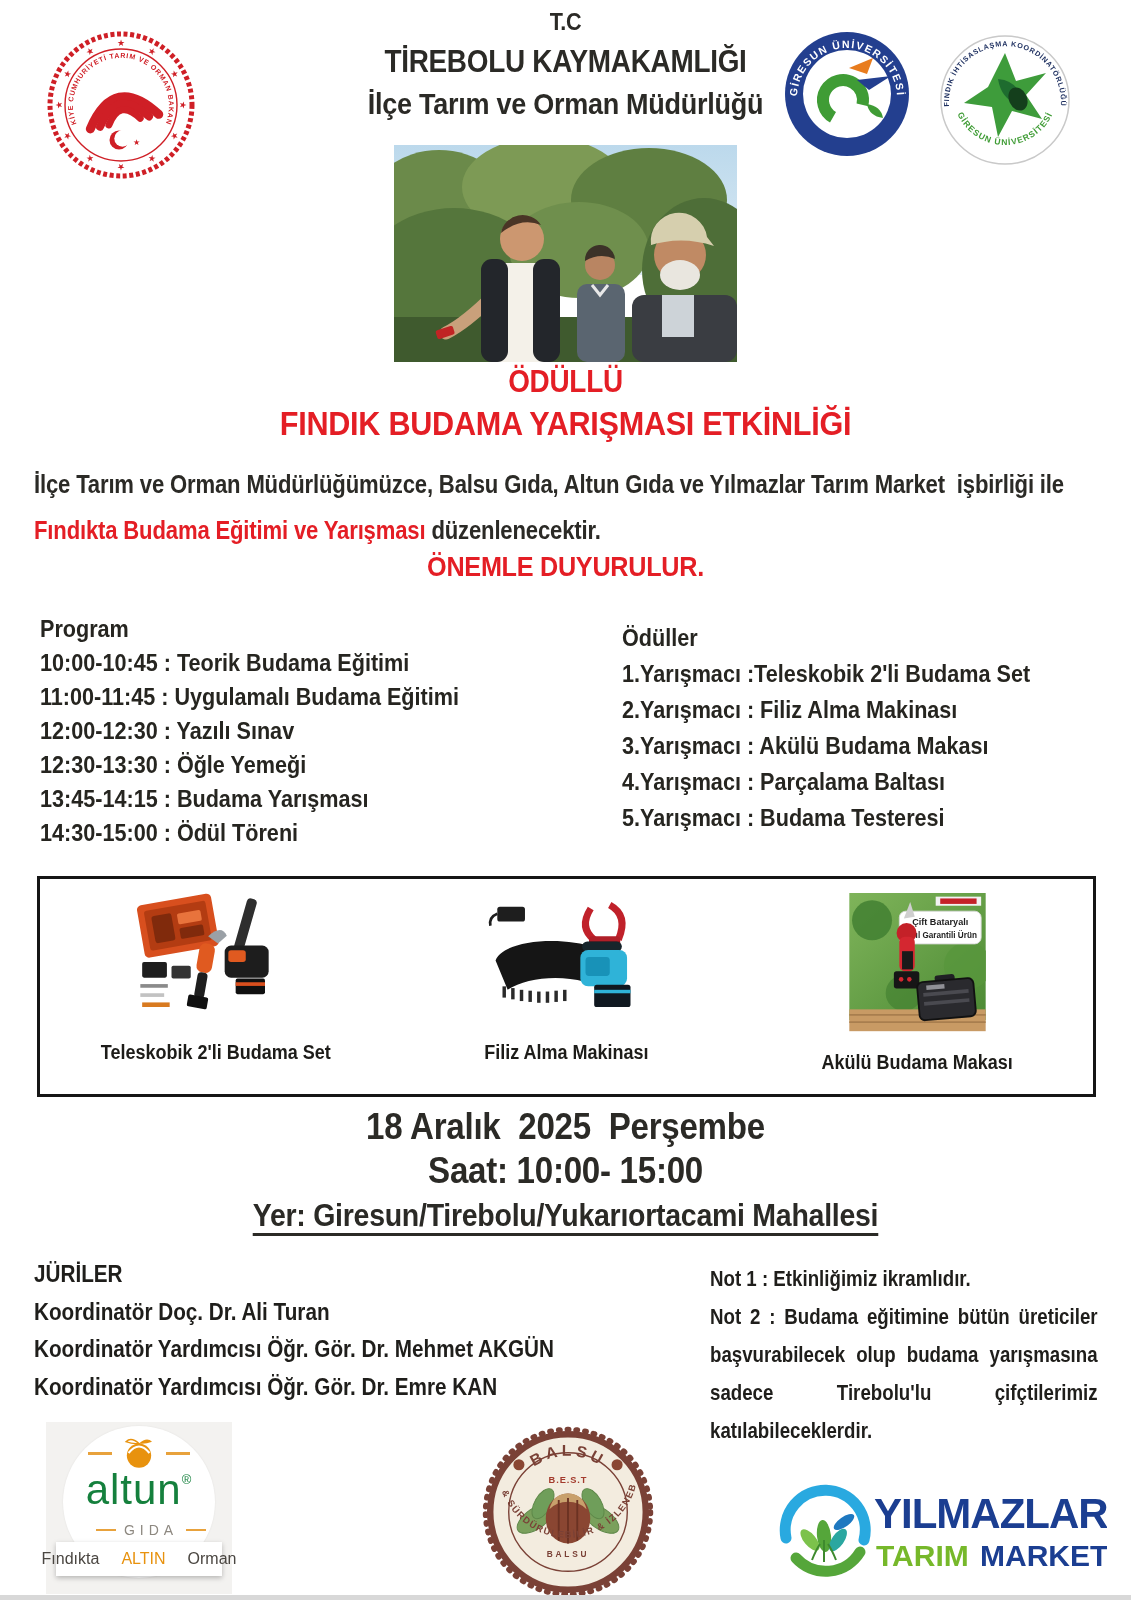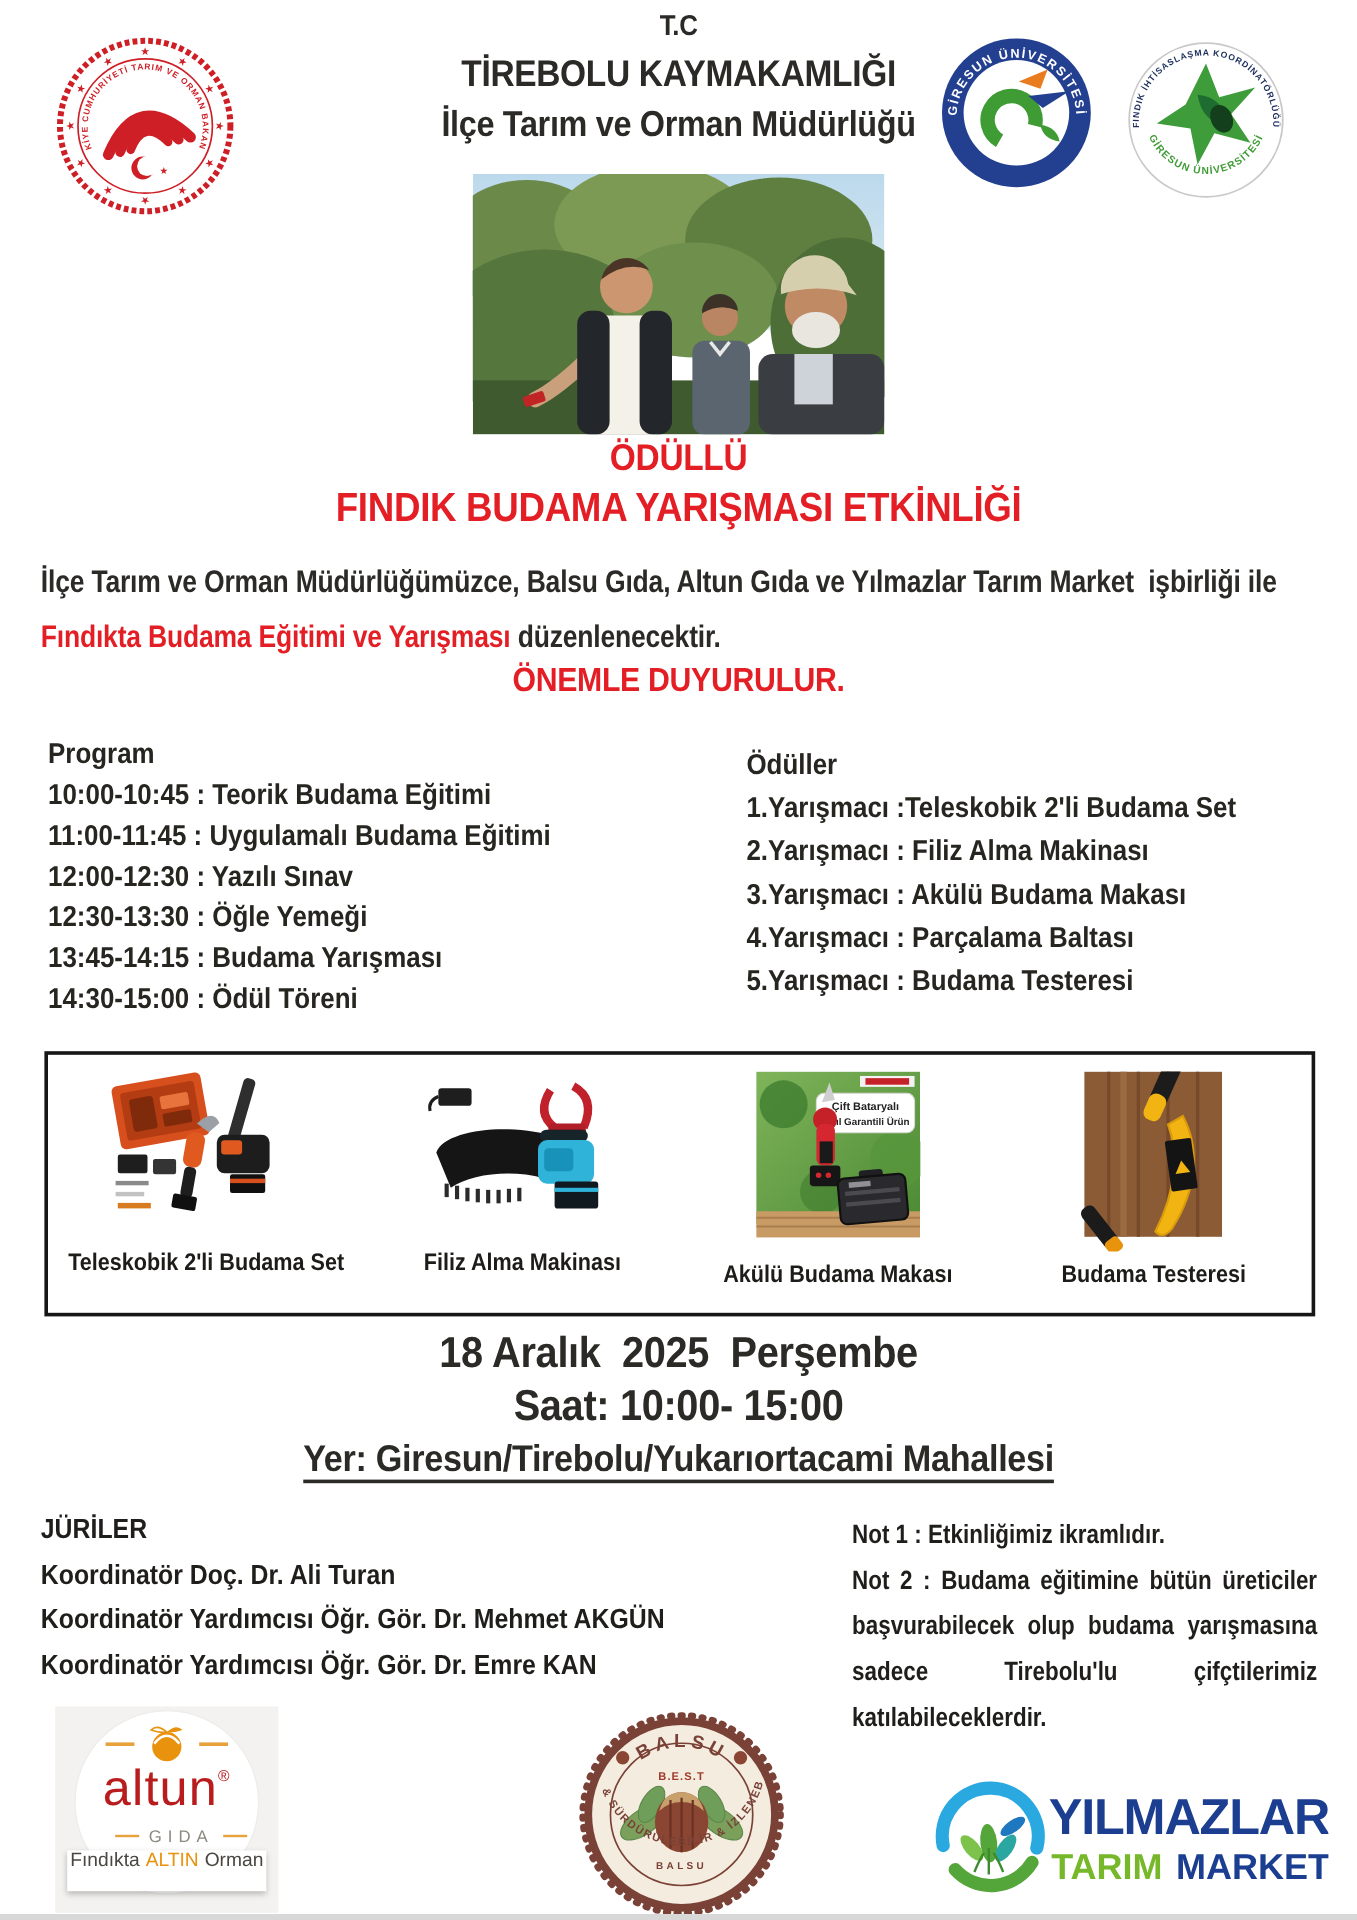--- a/index.html
+++ b/index.html
@@ -49,28 +49,28 @@
          font-size:22px;font-weight:bold;line-height:38px;color:#1f1e1b;}
   .notes .j{text-align:justify;}
   
   .altun{left:46px;top:1422px;width:186px;height:172px;background:#f3f2f0;}
   .altun-badge{position:absolute;left:17px;top:4px;width:152px;height:152px;background:#fff;
                border-radius:50%;box-shadow:0 0 2px rgba(0,0,0,.08);}
   .altun-nutrow{position:absolute;left:0;top:10px;width:100%;display:flex;align-items:center;
                 justify-content:center;gap:7px;}
   .altun-dash{width:24px;border-top:3px solid #e8a23c;}
   .altun-name{position:absolute;left:0;top:40px;width:100%;text-align:center;font-size:42px;
-              color:#b91c1c;letter-spacing:1px;}
+              color:#15803d;letter-spacing:1px;}
   .altun-reg{font-size:13px;vertical-align:20px;}
   .altun-gidarow{position:absolute;left:12px;top:96px;width:100%;display:flex;align-items:center;
                  justify-content:center;gap:8px;font-size:14px;letter-spacing:5px;color:#8d8880;}
   .altun-gdash{width:20px;border-top:2px solid #e8a23c;}
   .altun-bar{position:absolute;left:10px;right:10px;top:120px;height:34px;background:#fff;
-             box-shadow:0 2px 5px rgba(0,0,0,.25);display:flex;align-items:flex-start;
-             justify-content:center;font-size:16px;color:#4a4641;gap:5px;}
+             box-shadow:0 2px 5px rgba(0,0,0,.25);display:flex;align-items:center;
+             justify-content:center;font-size:16px;color:#4a4641;gap:22px;}
   .altun-bar .gold{color:#e8920e;font-weight:normal;}
   .balsu{left:468px;top:1424px;width:200px;height:176px;}
   .yilmazlar{left:772px;top:1478px;width:335px;height:100px;}
   .bottom-strip{left:0;right:0;bottom:0;height:5px;background:#d8d8d8;}
 </style>
 </head>
 <body>
 
 <div class="page">
 
@@ -332,41 +332,20 @@
           <rect x="76" y="96" width="62" height="42" rx="6" fill="#2A2A2E" stroke="#111" stroke-width="2"></rect>
           <rect x="82" y="108" width="50" height="4" fill="#4A4A50"></rect>
           <rect x="82" y="118" width="50" height="4" fill="#4A4A50"></rect>
           <rect x="86" y="100" width="20" height="5" fill="#909096"></rect>
         </g>
       </svg>
       <div class="caption">Akülü Budama Makası</div>
     </div>
 
 
-    <div class="product">
-      <svg width="124" height="150" viewBox="0 0 140 170">
-        <rect x="5" y="0" width="130" height="156" fill="#8A5B35"></rect>
-        <path d="M28,0 V156 M56,0 V156 M84,0 V156 M112,0 V156" stroke="#76492A" stroke-width="3"></path>
-        <path d="M42,0 V156" stroke="#9A6A40" stroke-width="6"></path>
-        <g transform="rotate(24 78 18)">
-          <rect x="70" y="-14" width="17" height="46" rx="7" fill="#1C1C1C"></rect>
-          <rect x="70" y="22" width="17" height="26" rx="7" fill="#F2B412"></rect>
-        </g>
-        <path d="M98,42 C114,72 112,110 88,148 q-9,11 -16,3 C92,112 94,76 84,50 z" fill="#F2B412" stroke="#D99B0A" stroke-width="2"></path>
-        <g transform="rotate(-8 96 88)">
-          <rect x="84" y="64" width="25" height="48" rx="2" fill="#141414"></rect>
-          <path d="M90,96 l7,-12 l7,12 z" fill="#F2B412"></path>
-        </g>
-        <g transform="rotate(-38 22 146)">
-          <rect x="12" y="122" width="15" height="46" rx="6" fill="#1B1B1B"></rect>
-          <rect x="12" y="160" width="15" height="14" rx="4" fill="#E8930C"></rect>
-        </g>
-      </svg>
-      <div class="caption">Budama Testeresi</div>
-    </div>
   </div>
 
   <div class="centerline d1 pre">18 Aralık  2025  Perşembe</div>
   <div class="centerline d2 pre">Saat: 10:00- 15:00</div>
   <div class="centerline loc">Yer: Giresun/Tirebolu/Yukarıortacami Mahallesi</div>
 
   <div class="abs jury">
     <div>JÜRİLER</div>
     <div>Koordinatör Doç. Dr. Ali Turan</div>
     <div>Koordinatör Yardımcısı Öğr. Gör. Dr. Mehmet AKGÜN</div>

